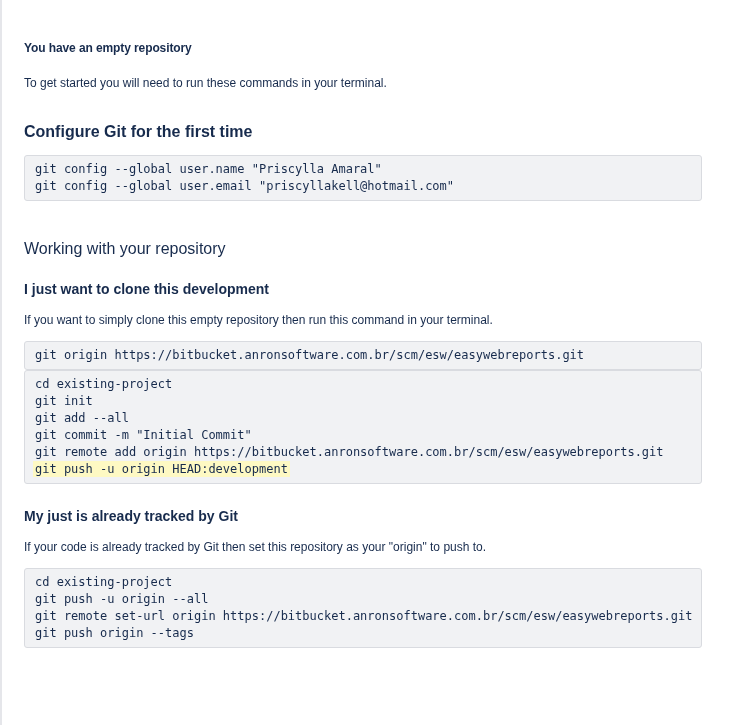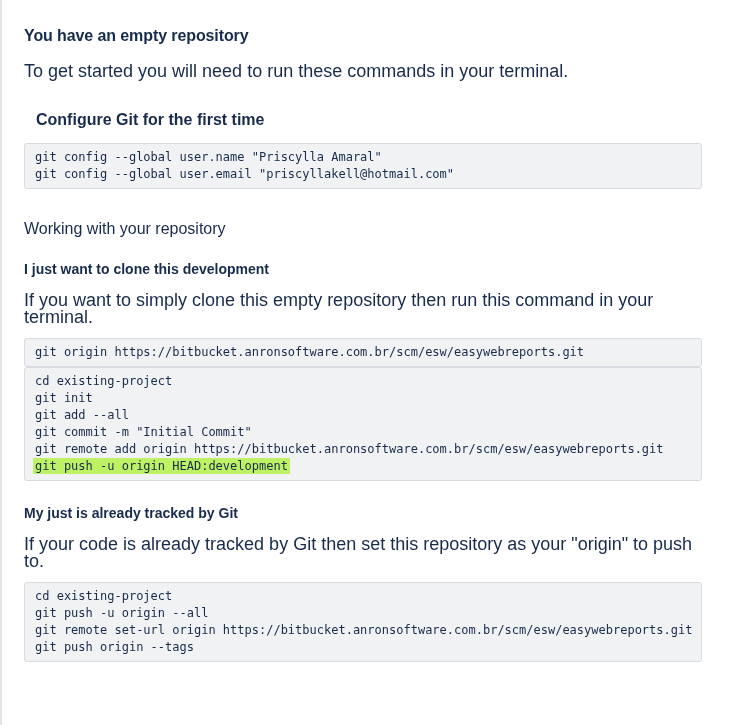--- a/index.html
+++ b/index.html
@@ -10,46 +10,46 @@
     background: #ffffff;
     border-left: 2px solid #e5e6ea;
     font-family: "Liberation Sans", sans-serif;
     color: #172b4d;
     overflow: hidden;
   }
   .content {
     padding: 24px 53px 22px 22px;
   }
   .page-title {
-    font-size: 16px;
+    font-size: 12px;
     line-height: 24px;
     font-weight: 600;
-    margin: 0 0 15px 0;
+    margin: 12px 0 15px 0;
     letter-spacing: -0.1px;
   }
   p {
-    font-size: 18px;
+    font-size: 12px;
     line-height: 17px;
     margin: 0;
   }
   .intro {
     margin-bottom: 30px;
   }
   .section-heading {
     font-size: 16px;
     line-height: 19px;
-    margin: 12px;
+    margin: 0;
   }
   .configure-heading {
     font-weight: 600;
     margin-bottom: 14px;
   }
   .working-heading {
     font-weight: 500;
-    margin: 30px 0 23px 0;
+    margin: 38px 0 23px 0;
   }
   .sub-heading {
     font-size: 14px;
     line-height: 17px;
     font-weight: 700;
     margin: 0 0 14px 0;
   }
   .sub-heading.gap-top {
     margin-top: 24px;
   }
@@ -66,21 +66,21 @@
     font-size: 12px;
     line-height: 17px;
     color: #172b4d;
     white-space: pre;
     overflow: hidden;
   }
   .code-line {
     height: 17px;
   }
   .hl {
-    background: #bef264;
+    background: #fef9c3;
     padding: 1px 2px;
     margin: -1px -2px;
   }
 </style>
 </head>
 <body>
 
 <div class="content">
 
   <h2 class="page-title">You have an empty repository</h2>

